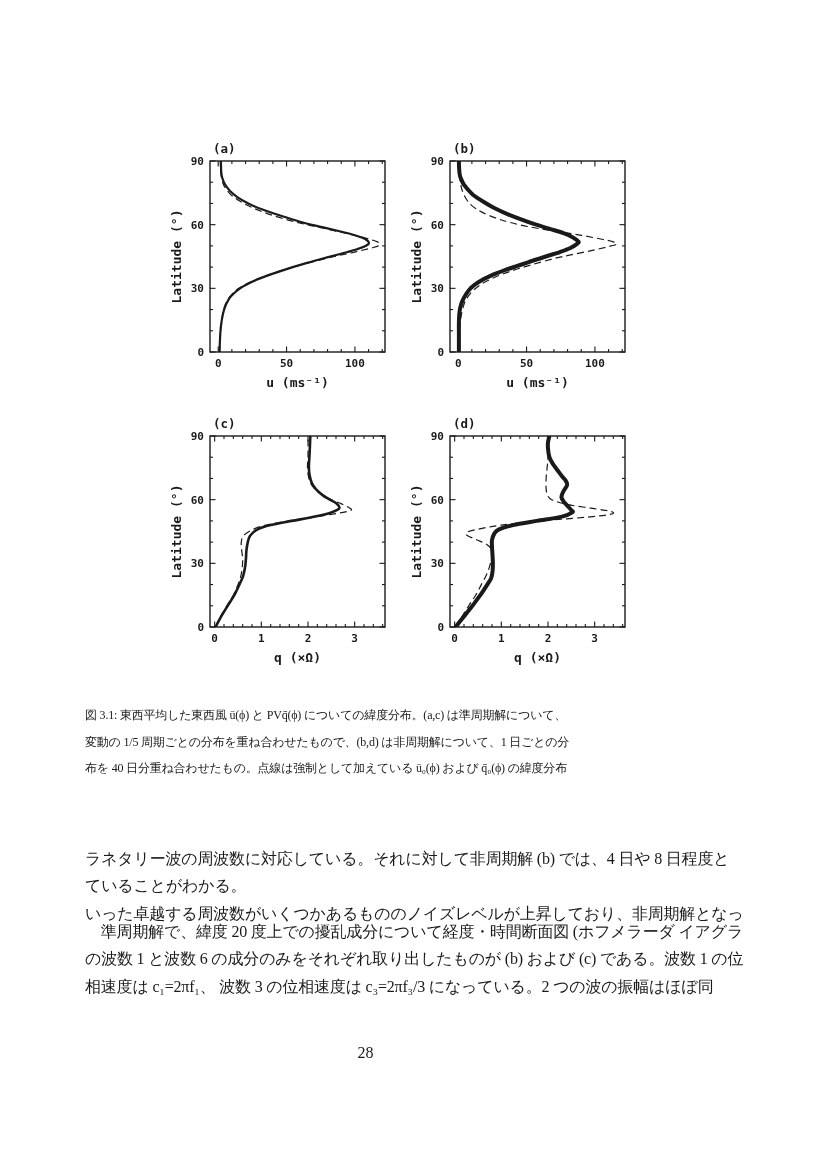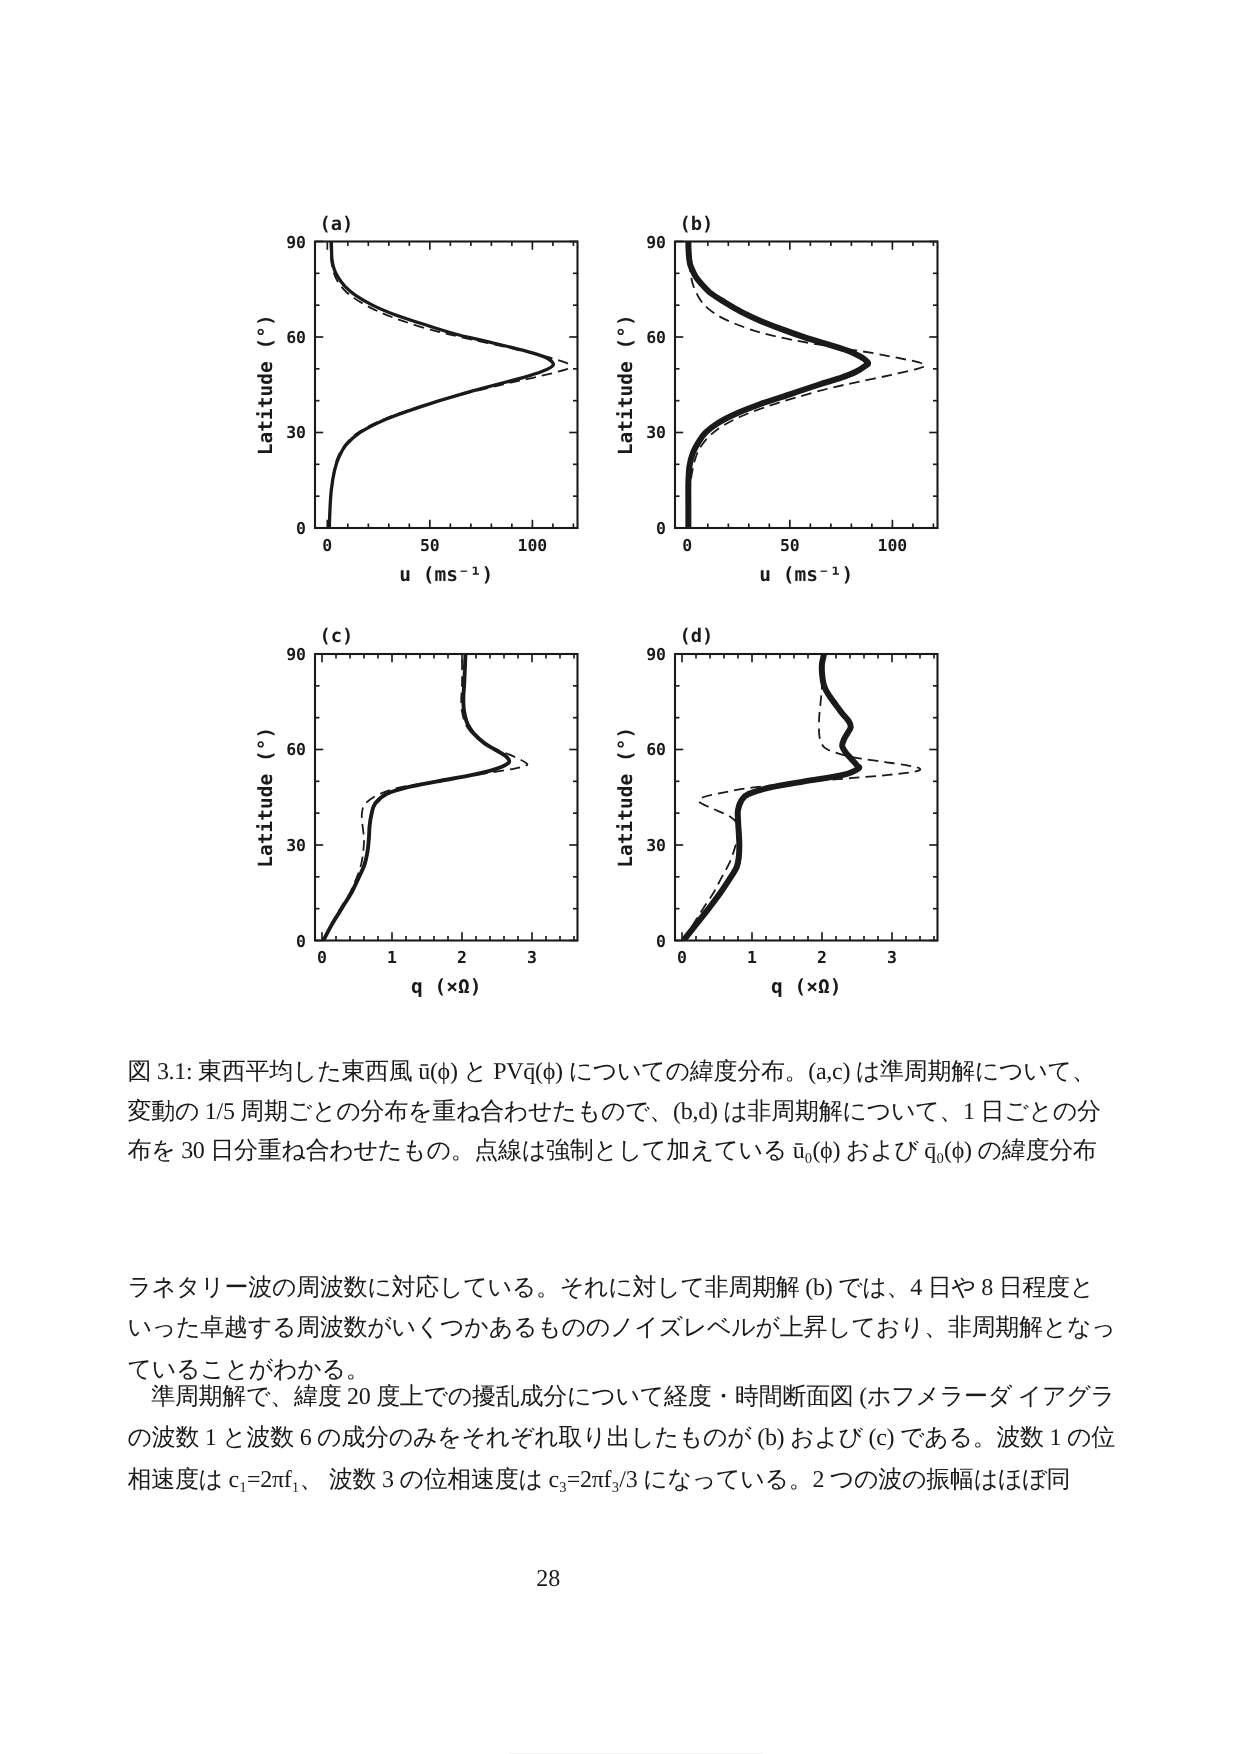--- a/index.html
+++ b/index.html
@@ -7,21 +7,21 @@
     position:relative;
     width:826px;height:1169px;
     background:#ffffff;
     font-family:"Liberation Serif","DejaVu Serif",serif;
     color:#1a1a1a;
     overflow:hidden;
   }
   svg.panel{position:absolute;width:250px;height:285px;overflow:visible;}
   .caption{
     position:absolute;left:85px;top:702px;width:668px;
-    font-size:16px;line-height:26.5px;letter-spacing:-0.2px;
+    font-size:12px;line-height:26.5px;letter-spacing:-0.2px;
   }
   .body-text{
     position:absolute;left:85px;width:668px;
     font-size:16px;line-height:27.3px;letter-spacing:-0.2px;
   }
   .para1{top:845px;}
   .para2{top:918px;}
   .page-number{
     position:absolute;left:0;top:1044px;width:731px;
     text-align:center;font-size:16px;
@@ -346,27 +346,27 @@
         </g>
         <text x="43" y="14" font-size="12.5" font-weight="bold" font-family="&quot;DejaVu Sans Mono&quot;,&quot;Liberation Mono&quot;,monospace" fill="#1a1a1a">(d)</text>
         <text x="127.5" y="248" text-anchor="middle" font-size="13" font-weight="bold" font-family="&quot;DejaVu Sans Mono&quot;,&quot;Liberation Mono&quot;,monospace" fill="#1a1a1a">q (×Ω)</text>
         <text x="11" y="117.5" text-anchor="middle" font-size="13" font-weight="bold" font-family="&quot;DejaVu Sans Mono&quot;,&quot;Liberation Mono&quot;,monospace" fill="#1a1a1a" transform="rotate(-90 11 117.5)">Latitude (°)</text>
       </svg>
   </div>
 
   <div class="caption">
     <div class="cap-line">図 3.1: 東西平均した東西風 ū(ϕ) と PVq̄(ϕ) についての緯度分布。(a,c) は準周期解について、</div>
     <div class="cap-line">変動の 1/5 周期ごとの分布を重ね合わせたもので、(b,d) は非周期解について、1 日ごとの分</div>
-    <div class="cap-line">布を 30 日分重ね合わせたもの。点線は強制として加えている ū₀(ϕ) および q̄₀(ϕ) の緯度分布</div>
+    <div class="cap-line">布を 40 日分重ね合わせたもの。点線は強制として加えている ū₀(ϕ) および q̄₀(ϕ) の緯度分布</div>
   </div>
 
   <div class="body-text para1">
     <div class="body-line">ラネタリー波の周波数に対応している。それに対して非周期解 (b) では、4 日や 8 日程度と</div>
+    <div class="body-line">ていることがわかる。</div>
     <div class="body-line">いった卓越する周波数がいくつかあるもののノイズレベルが上昇しており、非周期解となっ</div>
-    <div class="body-line">ていることがわかる。</div>
   </div>
 
   <div class="body-text para2">
     <div class="body-line">　準周期解で、緯度 20 度上での擾乱成分について経度・時間断面図 (ホフメラーダ イアグラ</div>
     <div class="body-line">の波数 1 と波数 6 の成分のみをそれぞれ取り出したものが (b) および (c) である。波数 1 の位</div>
     <div class="body-line">相速度は c₁=2πf₁、 波数 3 の位相速度は c₃=2πf₃/3 になっている。2 つの波の振幅はほぼ同</div>
   </div>
 
   <div class="page-number">28</div>
 

